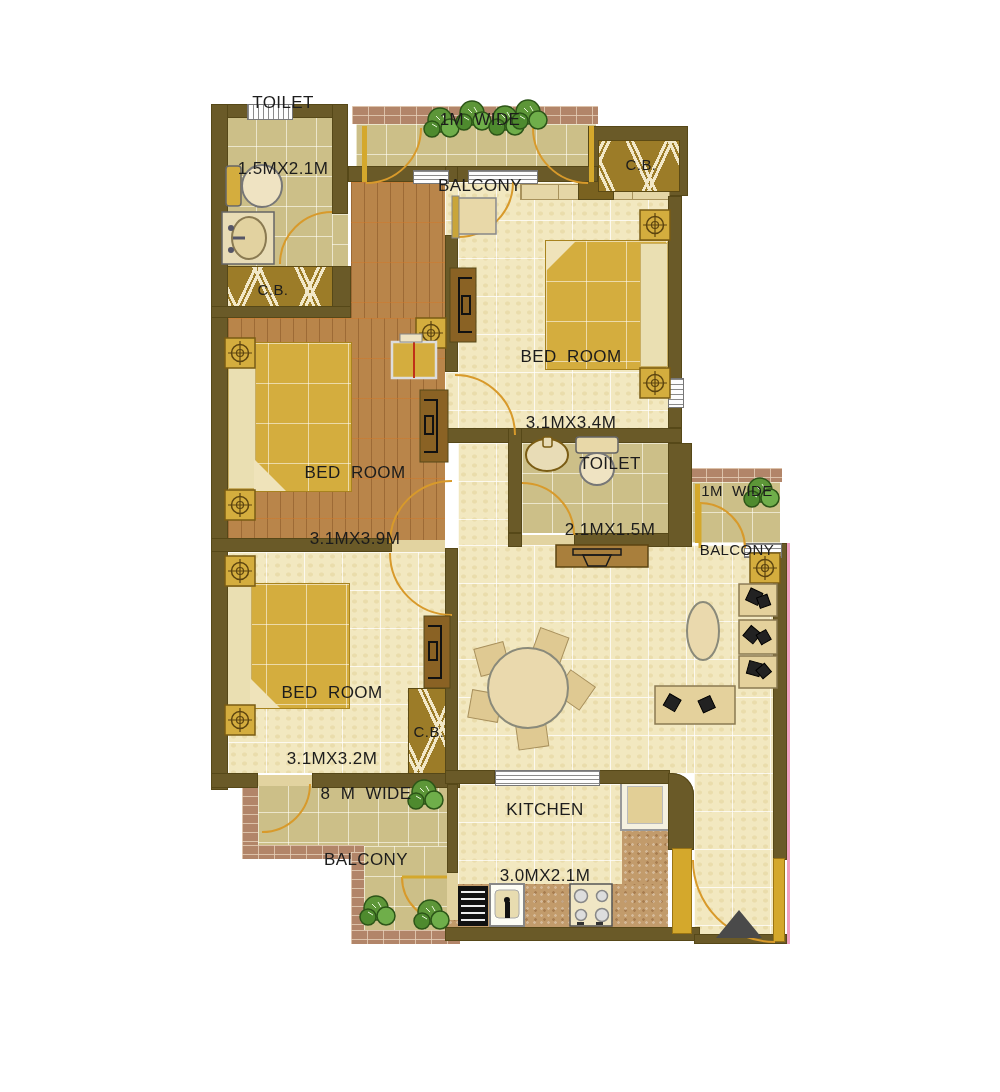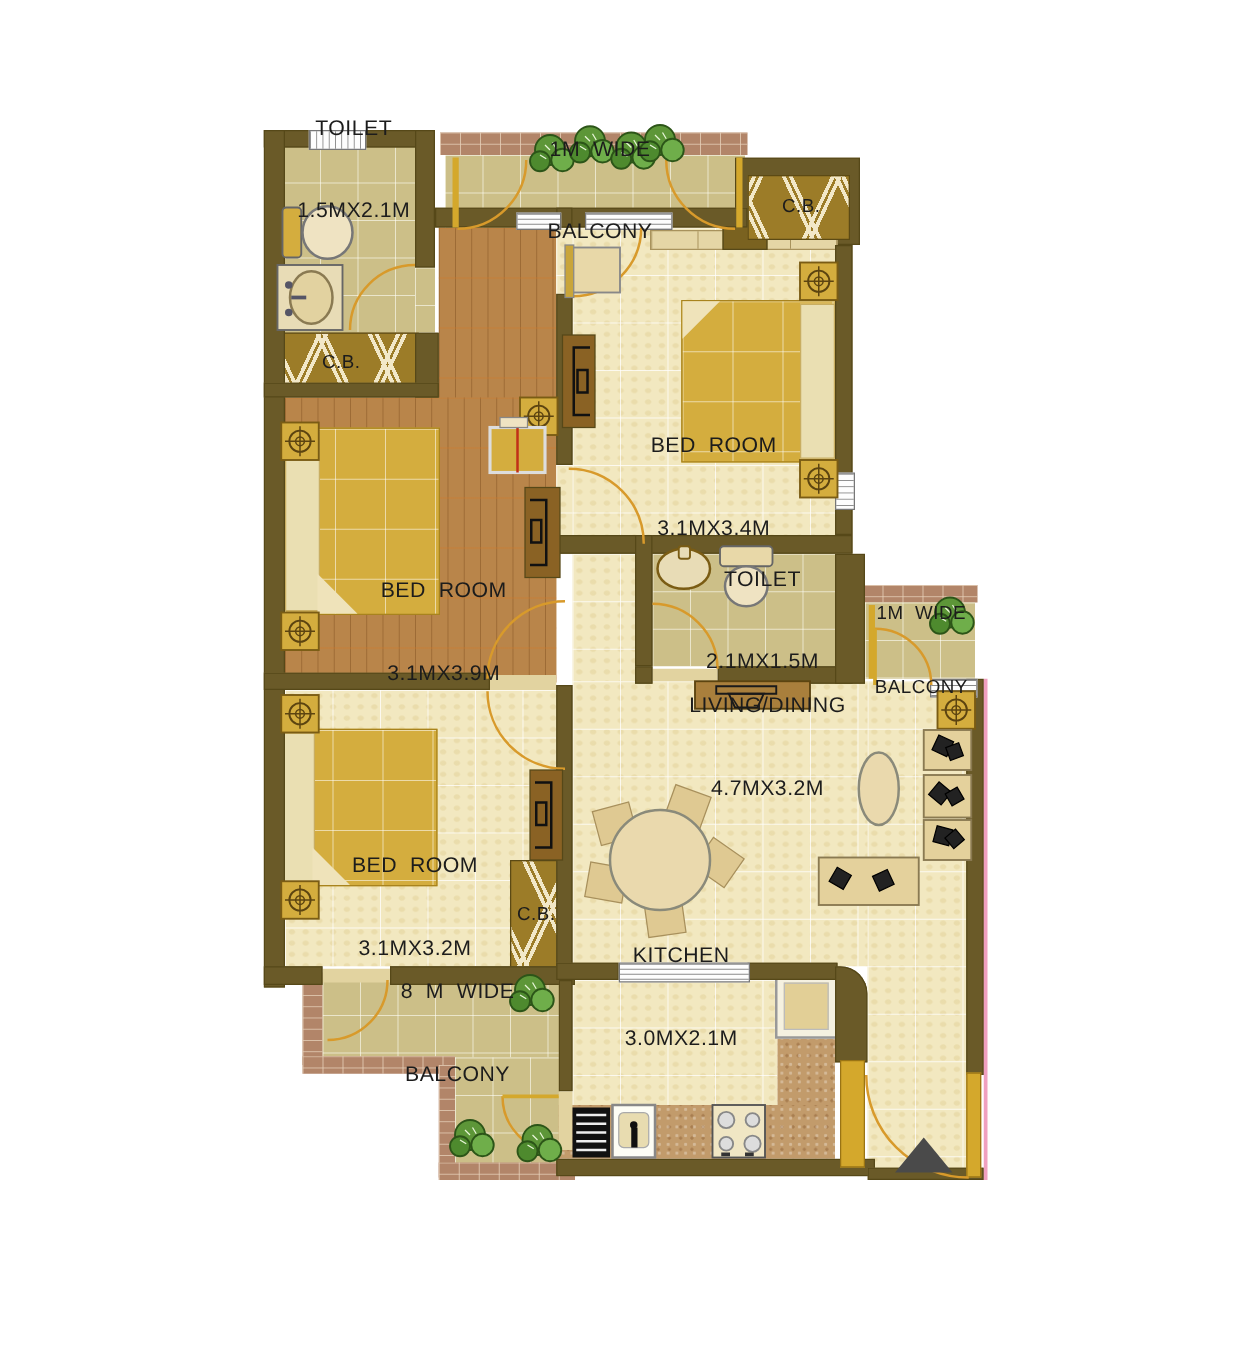--- a/index.html
+++ b/index.html
@@ -331,33 +331,29 @@
     <span class="ln">3.1MX3.9M</span>
   </div>
   <div class="label" style="left:610px;top:497px;">
     <span class="ln">TOILET</span>
     <span class="ln">2.1MX1.5M</span>
   </div>
   <div class="label label-sm" style="left:737px;top:520px;">
     <span class="ln">1M  WIDE</span>
     <span class="ln">BALCONY</span>
   </div>
-  <div class="label" style="left:614px;top:598px;">
-    <span class="ln">LIVING/DINING</span>
-    <span class="ln">4.7MX3.2M</span>
-  </div>
   <div class="label" style="left:332px;top:726px;">
     <span class="ln">BED  ROOM</span>
     <span class="ln">3.1MX3.2M</span>
   </div>
   <div class="label label-sm" style="left:429px;top:732px;">
     <span class="ln">C.B.</span>
   </div>
   <div class="label" style="left:366px;top:827px;">
     <span class="ln">8  M  WIDE</span>
     <span class="ln">BALCONY</span>
   </div>
-  <div class="label" style="left:545px;top:798px;">
+  <div class="label" style="left:545px;top:843px;">
     <span class="ln">KITCHEN</span>
     <span class="ln">3.0MX2.1M</span>
   </div>
 
 </div>
 
 </body></html>

